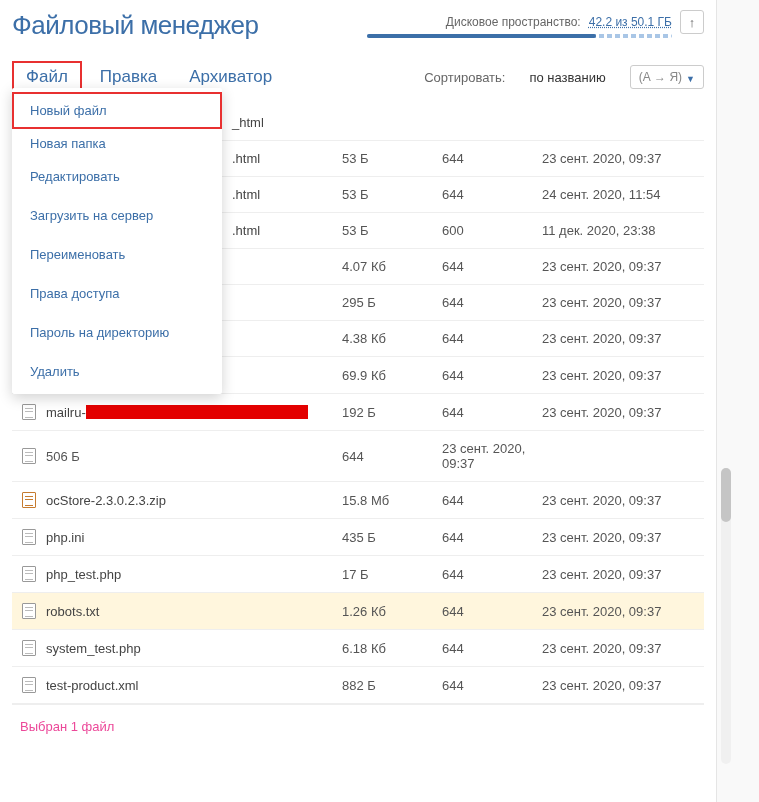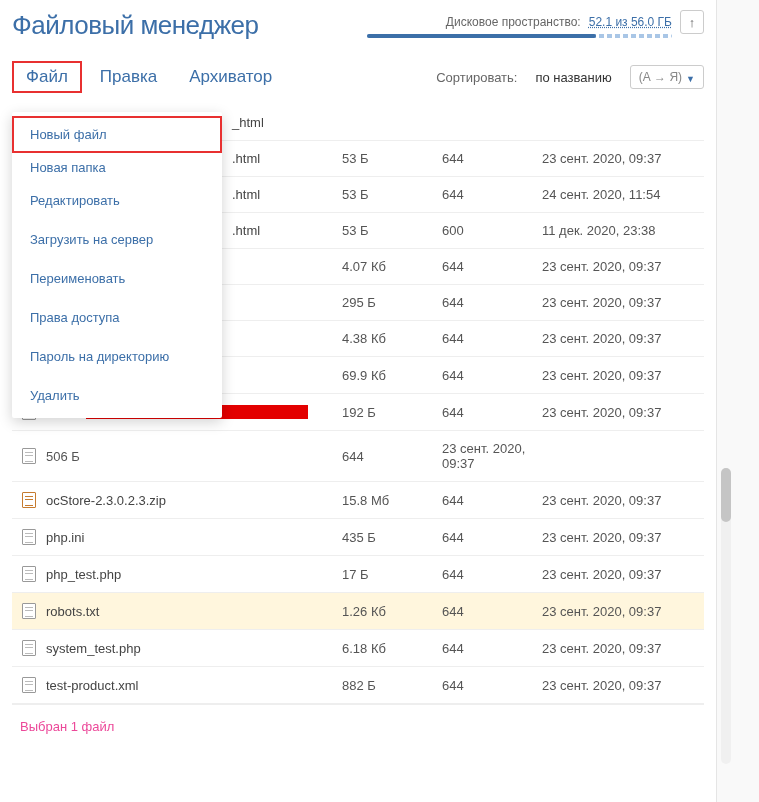--- a/index.html
+++ b/index.html
@@ -97,21 +97,21 @@
       cursor: pointer;
       font-size: 17px;
     }
     .tab.active {
       border: 2px solid #e83030;
       padding: 4px 12px;
     }
     .sort-area {
       display: flex;
       align-items: center;
-      gap: 10px;
+      gap: 16px;
     }
     .sort-label {
       color: #666;
       font-size: 13px;
     }
     .sort-select {
       color: #333;
       font-size: 13px;
       padding: 4px 8px;
     }
@@ -198,21 +198,21 @@
     }
     .redact {
       display: inline-block;
       height: 14px;
       width: 222px;
       background: #e30000;
       vertical-align: middle;
     }
     .dropdown {
       position: absolute;
-      top: 112px;
+      top: 88px;
       left: 12px;
       width: 210px;
       background: #fff;
       box-shadow: 0 4px 14px rgba(0,0,0,0.18);
       border-radius: 2px;
       padding: 6px 0;
       z-index: 10;
     }
     .dropdown-item {
       padding: 9px 18px;
@@ -251,21 +251,21 @@
     }
   </style>
 </head>
 <body>
 
 <div class="container">
   <div class="header">
     <div class="title">Файловый менеджер</div>
     <div class="disk-area">
       <span class="disk-label">Дисковое пространство:</span>
-      <span class="disk-usage">52.1 из 56.0 ГБ</span>
+      <span class="disk-usage">42.2 из 50.1 ГБ</span>
       <div class="up-btn">↑</div>
     </div>
   </div>
   <div class="disk-bar">
       <div class="disk-bar-fill"></div>
     </div>
 
   <div class="toolbar">
     <div class="tabs">
       <div class="tab active">Файл</div>

